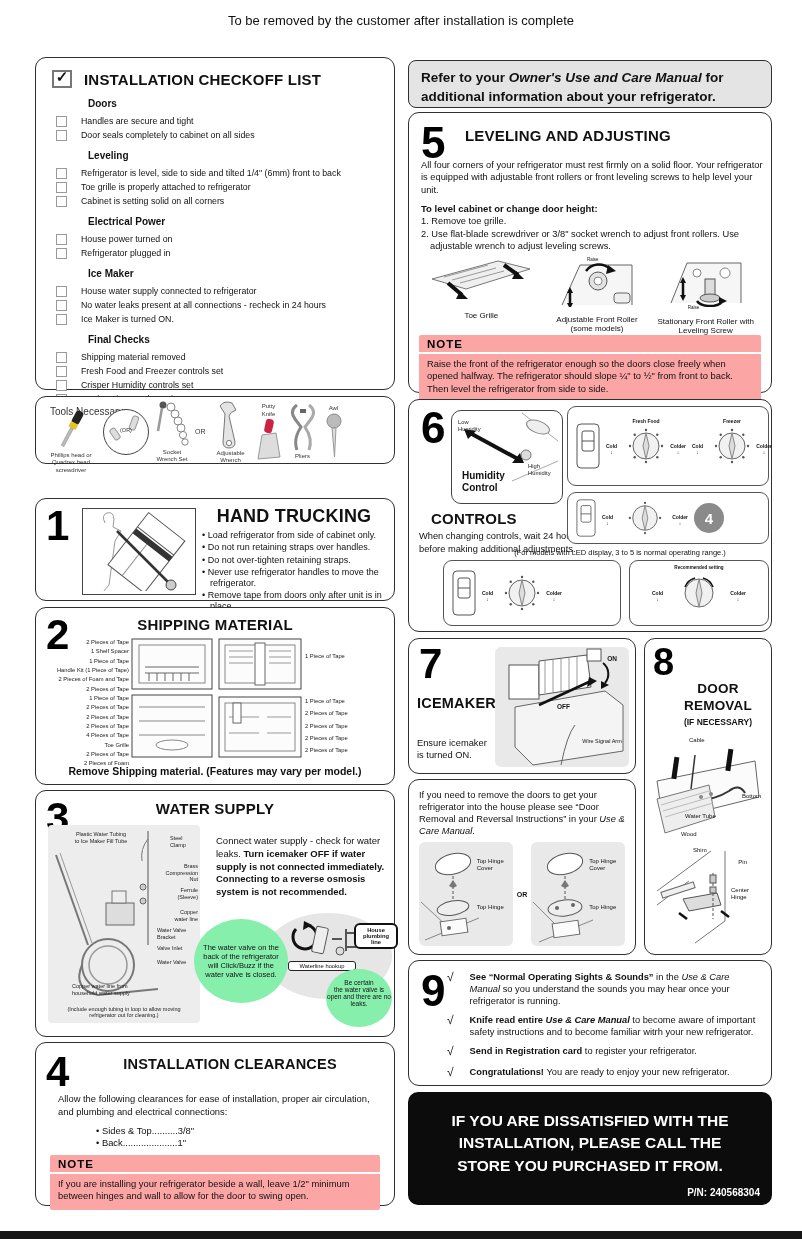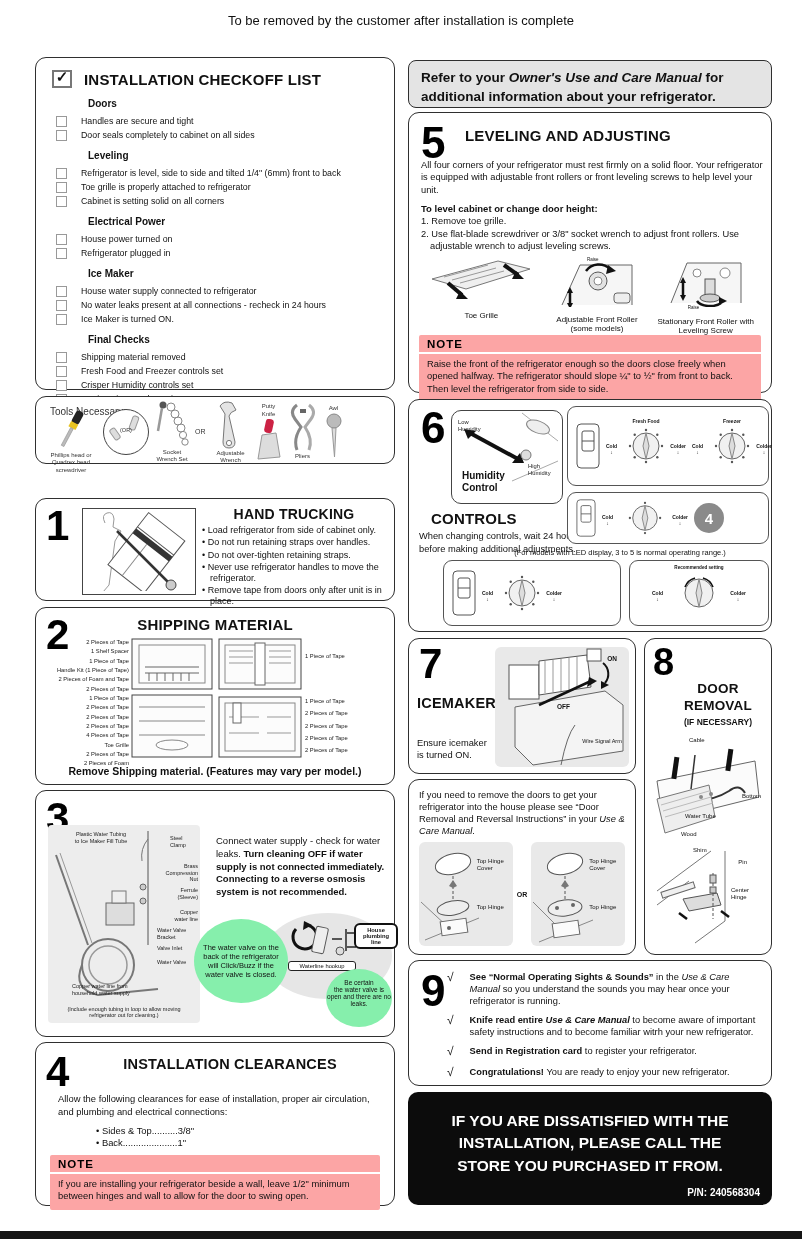--- a/index.html
+++ b/index.html
@@ -202,21 +202,21 @@
             <rect x="40" y="10" width="46" height="66" fill="#fff" stroke="#555"></rect>
             <line x1="40" y1="28" x2="86" y2="28" stroke="#555"></line>
             <rect x="40" y="30" width="46" height="6" fill="#333"></rect>
             <line x1="58" y1="36" x2="58" y2="76" stroke="#888"></line>
           </g>
         <line x1="34" y1="22" x2="86" y2="74" stroke="#333" stroke-width="2.5"></line>
         <circle cx="88" cy="76" r="5" fill="#ccc" stroke="#444"></circle>
       </svg>
     </div>
     <div class="abs" style="left:166px;top:7px;right:8px;">
-      <div class="ttl ctr" style="font-size:14px;margin-bottom:3px;">HAND TRUCKING</div>
+      <div class="ttl ctr" style="font-size:18px;margin-bottom:3px;">HAND TRUCKING</div>
       <div class="bullet">Load refrigerator from side of cabinet only.</div>
       <div class="bullet">Do not run retaining straps over handles.</div>
       <div class="bullet">Do not over-tighten retaining straps.</div>
       <div class="bullet">Never use refrigerator handles to move the refrigerator.</div>
       <div class="bullet">Remove tape from doors only after unit is in place.</div>
     </div>
   </div>
 
   <div class="panel" style="left:35px;top:607px;width:360px;height:178px;">
     <div class="num" style="left:10px;top:6px;">2</div>
@@ -262,20 +262,21 @@
         <span class="rgap">2 Pieces of Tape</span>
         <span class="rgap">2 Pieces of Tape</span>
         <span class="rgap">2 Pieces of Tape</span>
       </div>
     </div>
     <div class="abs ctr b" style="left:0;right:0;bottom:7px;font-size:10.5px;">Remove Shipping material. (Features may vary per model.)</div>
   </div>
 
   <div class="panel" style="left:35px;top:790px;width:360px;height:247px;">
     <div class="num" style="left:10px;top:6px;">3</div>
+    <div class="ttl ctr abs" style="left:0;right:0;top:9px;">WATER SUPPLY</div>
     <div class="abs" style="left:12px;top:34px;width:152px;height:198px;background:#ededed;border-radius:4px;">
       <svg width="152" height="198" viewBox="0 0 152 198" style="position:absolute;left:0;top:0;">
         <line x1="100" y1="6" x2="100" y2="120" stroke="#555"></line>
         <path d="M100,14 q-8,10 -6,22" fill="none" stroke="#777"></path>
         <path d="M8,30 L40,120" stroke="#777" stroke-width="2" fill="none"></path>
         <path d="M12,28 L44,118" stroke="#999" fill="none"></path>
         <rect x="58" y="78" width="28" height="22" fill="#ddd" stroke="#666"></rect>
         <rect x="64" y="66" width="14" height="12" fill="#eee" stroke="#777"></rect>
         <circle cx="95" cy="62" r="3" fill="#ccc" stroke="#666"></circle>
         <circle cx="95" cy="76" r="3" fill="#ccc" stroke="#666"></circle>
@@ -288,21 +289,21 @@
       <span class="wlabel" style="right:2px;top:38px;width:40px;text-align:right;">Brass Compression Nut</span>
       <span class="wlabel" style="right:2px;top:62px;width:32px;text-align:right;">Ferrule (Sleeve)</span>
       <span class="wlabel" style="right:2px;top:84px;width:32px;text-align:right;">Copper water line</span>
       <span class="wlabel" style="right:3px;top:102px;width:40px;">Water Valve Bracket</span>
       <span class="wlabel" style="right:3px;top:120px;width:40px;">Valve Inlet</span>
       <span class="wlabel" style="right:3px;top:134px;width:40px;">Water Valve</span>
       <span class="wlabel" style="left:24px;top:158px;width:78px;">Copper water line from household water supply</span>
       <span class="wlabel ctr" style="left:8px;bottom:4px;width:136px;">(Include enough tubing in loop to allow moving refrigerator out for cleaning.)</span>
     </div>
     <div class="abs" style="left:180px;top:44px;width:172px;font-size:9.5px;line-height:1.35;">
-      <span>Connect water supply - check for water leaks. </span><span class="b">Turn cleaning OFF if water supply is not connected immediately. Connecting to a reverse osmosis system is not recommended.</span>
+      <span>Connect water supply - check for water leaks. </span><span class="b">Turn icemaker OFF if water supply is not connected immediately. Connecting to a reverse osmosis system is not recommended.</span>
     </div>
     <div class="abs" style="left:228px;top:122px;width:128px;height:86px;background:#e6e6e6;border-radius:50%;"></div>
     <div class="bubble" style="left:158px;top:128px;width:94px;height:84px;font-size:7.5px;display:flex;align-items:center;padding:4px 8px;box-sizing:border-box;">The water valve on the back of the refrigerator will Click/Buzz if the water valve is closed.</div>
     <div class="abs" style="left:252px;top:130px;width:78px;height:56px;">
       <svg width="78" height="40" viewBox="0 0 78 40">
         <path d="M8,8 a12,12 0 1,0 10,-4" fill="none" stroke="#111" stroke-width="3"></path>
         <polygon points="16,0 24,4 15,9" fill="#111"></polygon>
         <rect x="26" y="6" width="12" height="26" rx="2" fill="#eee" stroke="#555" transform="rotate(12 32 19)"></rect>
         <path d="M44,18 h10 M58,8 v22 M58,12 h10 M58,26 h10" stroke="#555" stroke-width="2" fill="none"></path>
         <circle cx="52" cy="30" r="4" fill="#ddd" stroke="#555"></circle>

